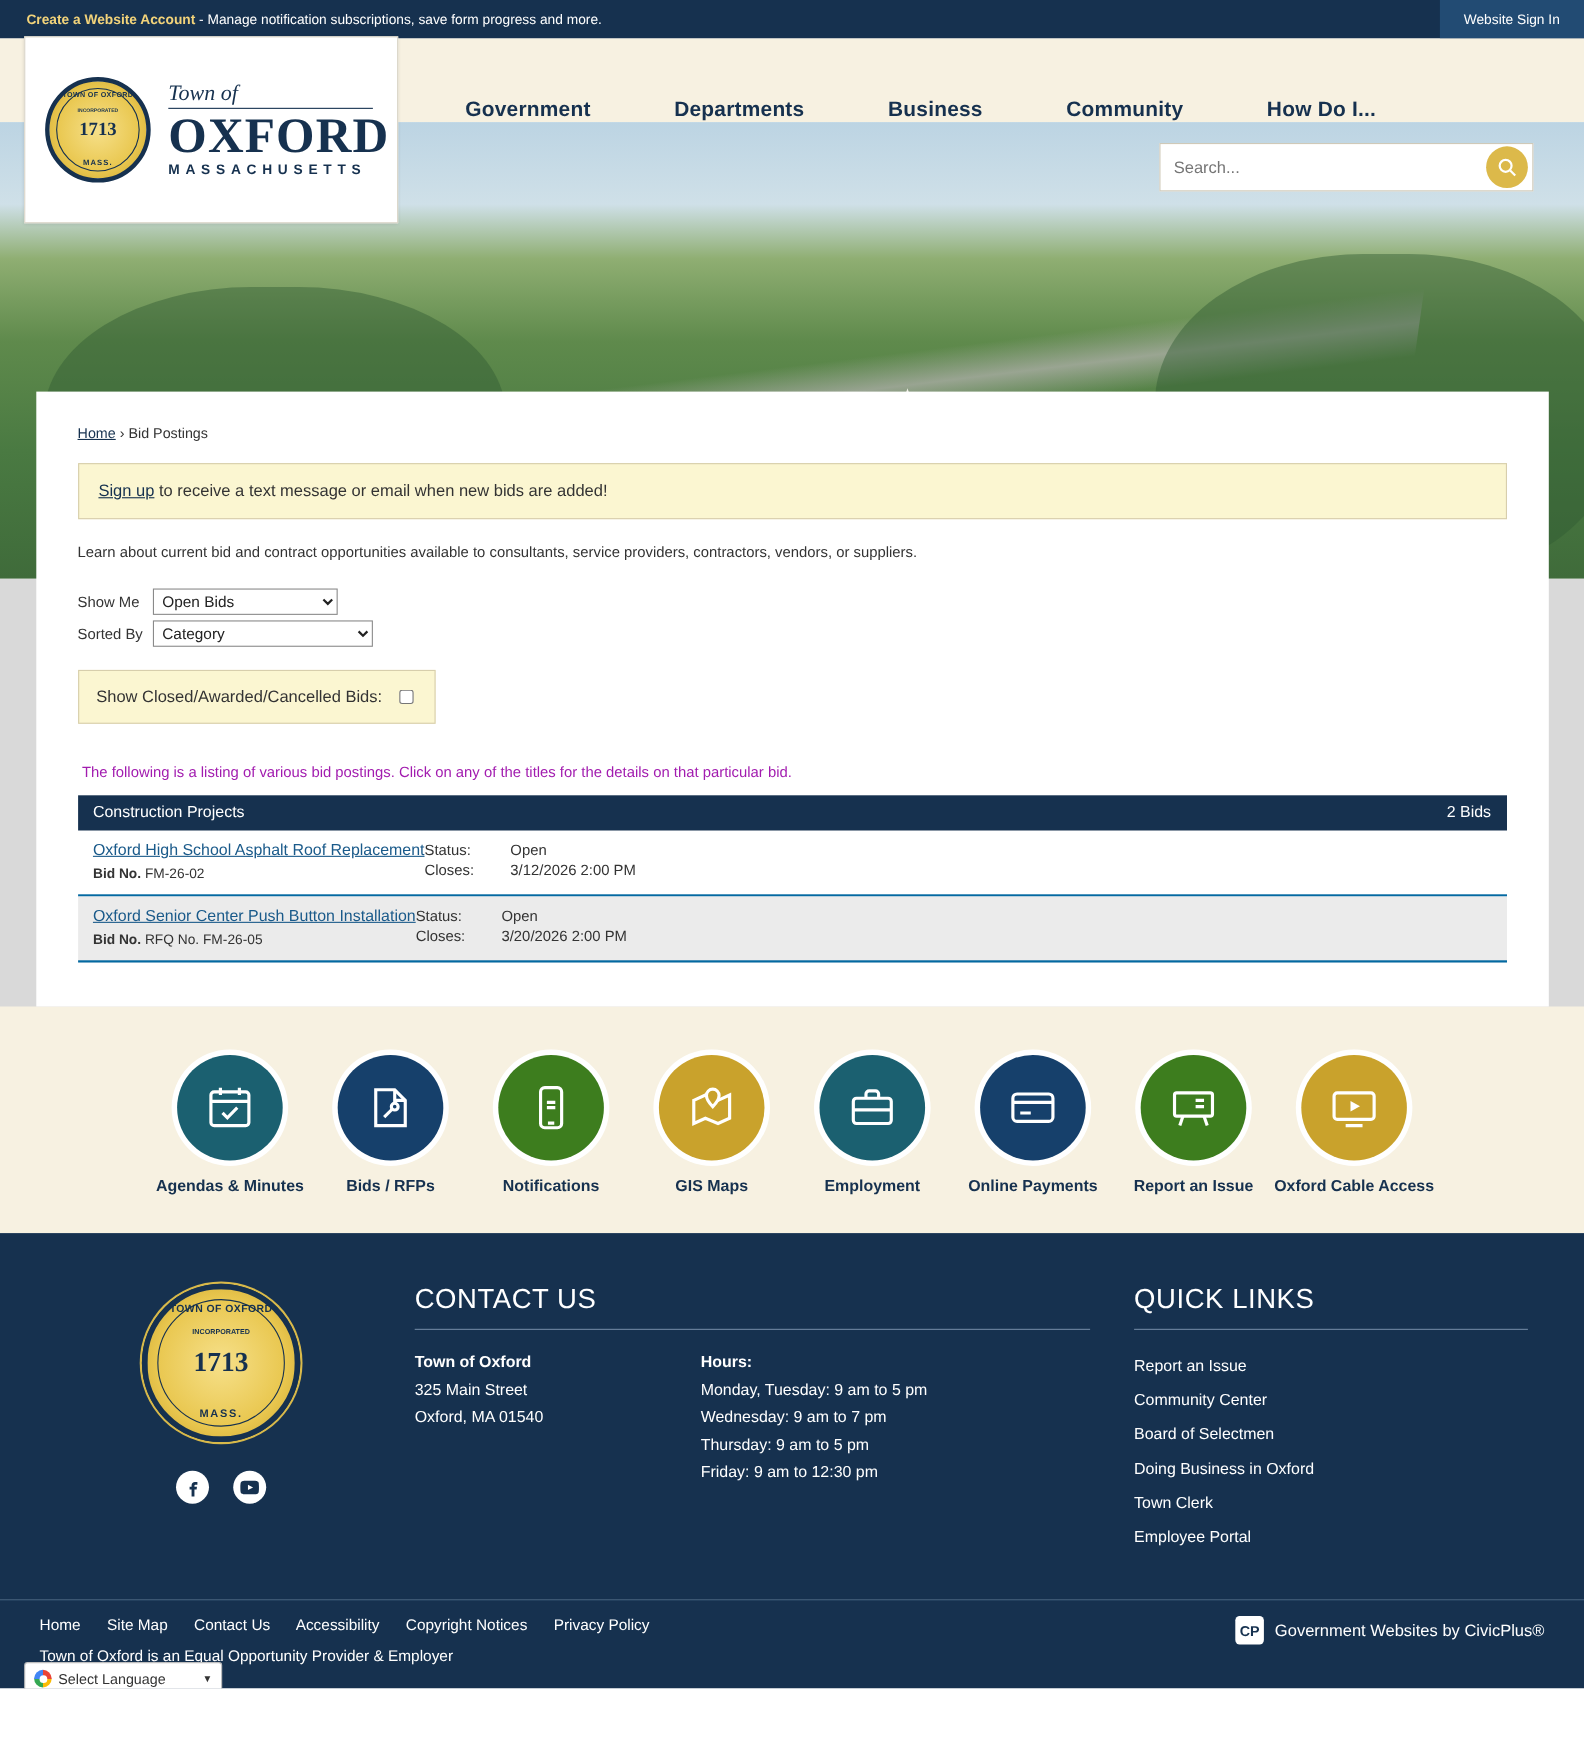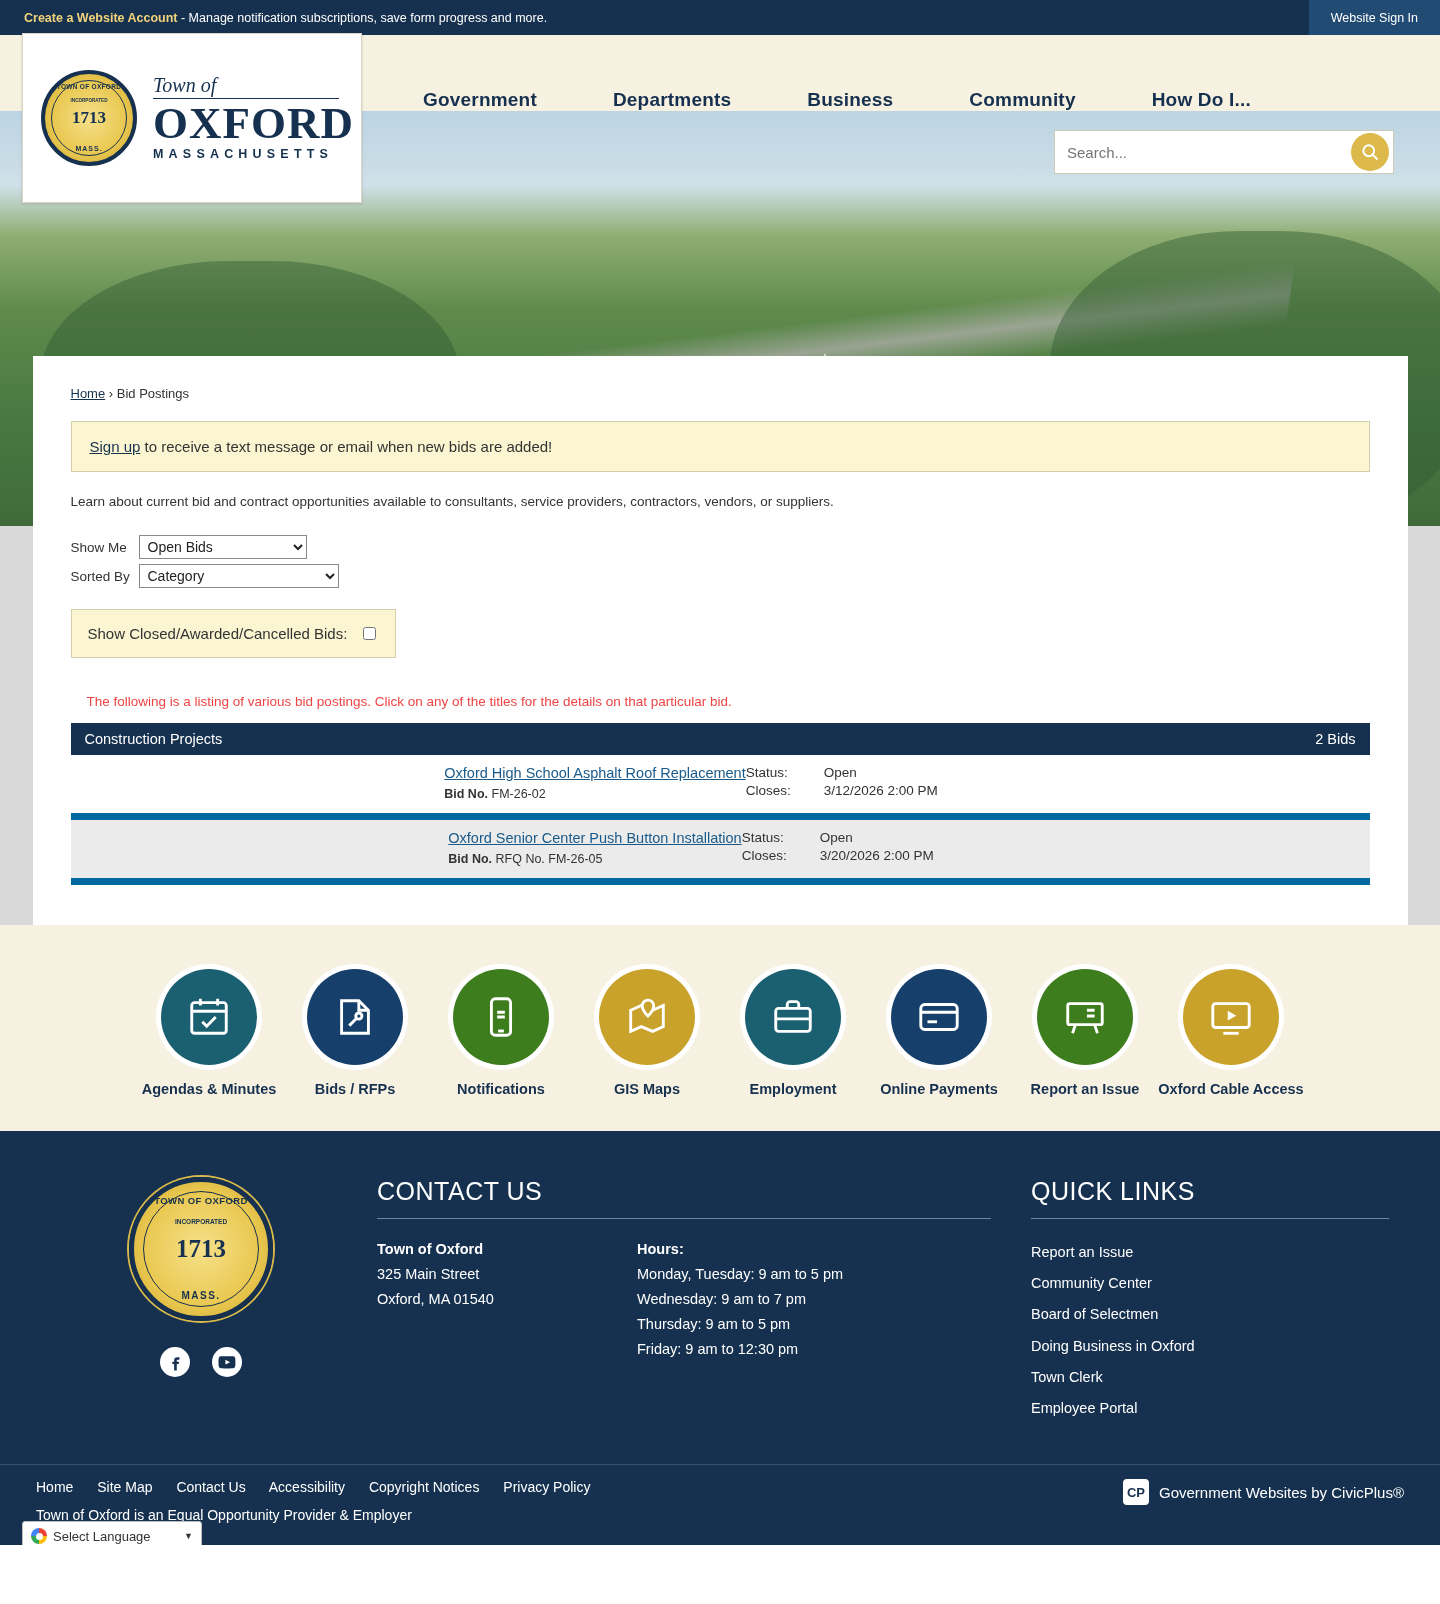--- a/index.html
+++ b/index.html
@@ -212,36 +212,36 @@
     border:1px solid #d7ceac;
     display:inline-flex;
     align-items:center;
     gap:12px;
     padding:14px 16px;
     font-size:15px;
     color:#333;
   }
   .closed-box input { width:13px;height:13px; }
 
-  .listing-note { font-size:13.5px; color:#ef4444; margin:36px 16px 14px; }
+  .listing-note { font-size:13.5px; color:#a21caf; margin:36px 4px 14px; }
 
   .cat-header {
     background:#16314f;
     color:#ffffff;
     display:flex;
     justify-content:space-between;
     align-items:center;
     padding:8px 14px;
     font-size:14.5px;
   }
   .bid-row {
     display:flex;
-    justify-content:center;
+    justify-content:flex-start;
     padding:10px 14px 12px;
-    border-bottom:7px solid #0369a1;
+    border-bottom:2px solid #0369a1;
   }
   .bid-row.alt { background:#ebebeb; }
   .bid-title { font-size:14.5px; color:#1a5a8a; text-decoration:underline; display:block; margin-bottom:6px; cursor:pointer;}
   .bid-no { font-size:12.5px; color:#333; }
   .bid-no b { font-weight:bold; }
   .bid-meta { font-size:13.5px; color:#333; min-width:250px; }
   .bid-meta div { display:flex; margin-bottom:3px; }
   .bid-meta .k { width:78px; }
 
   

